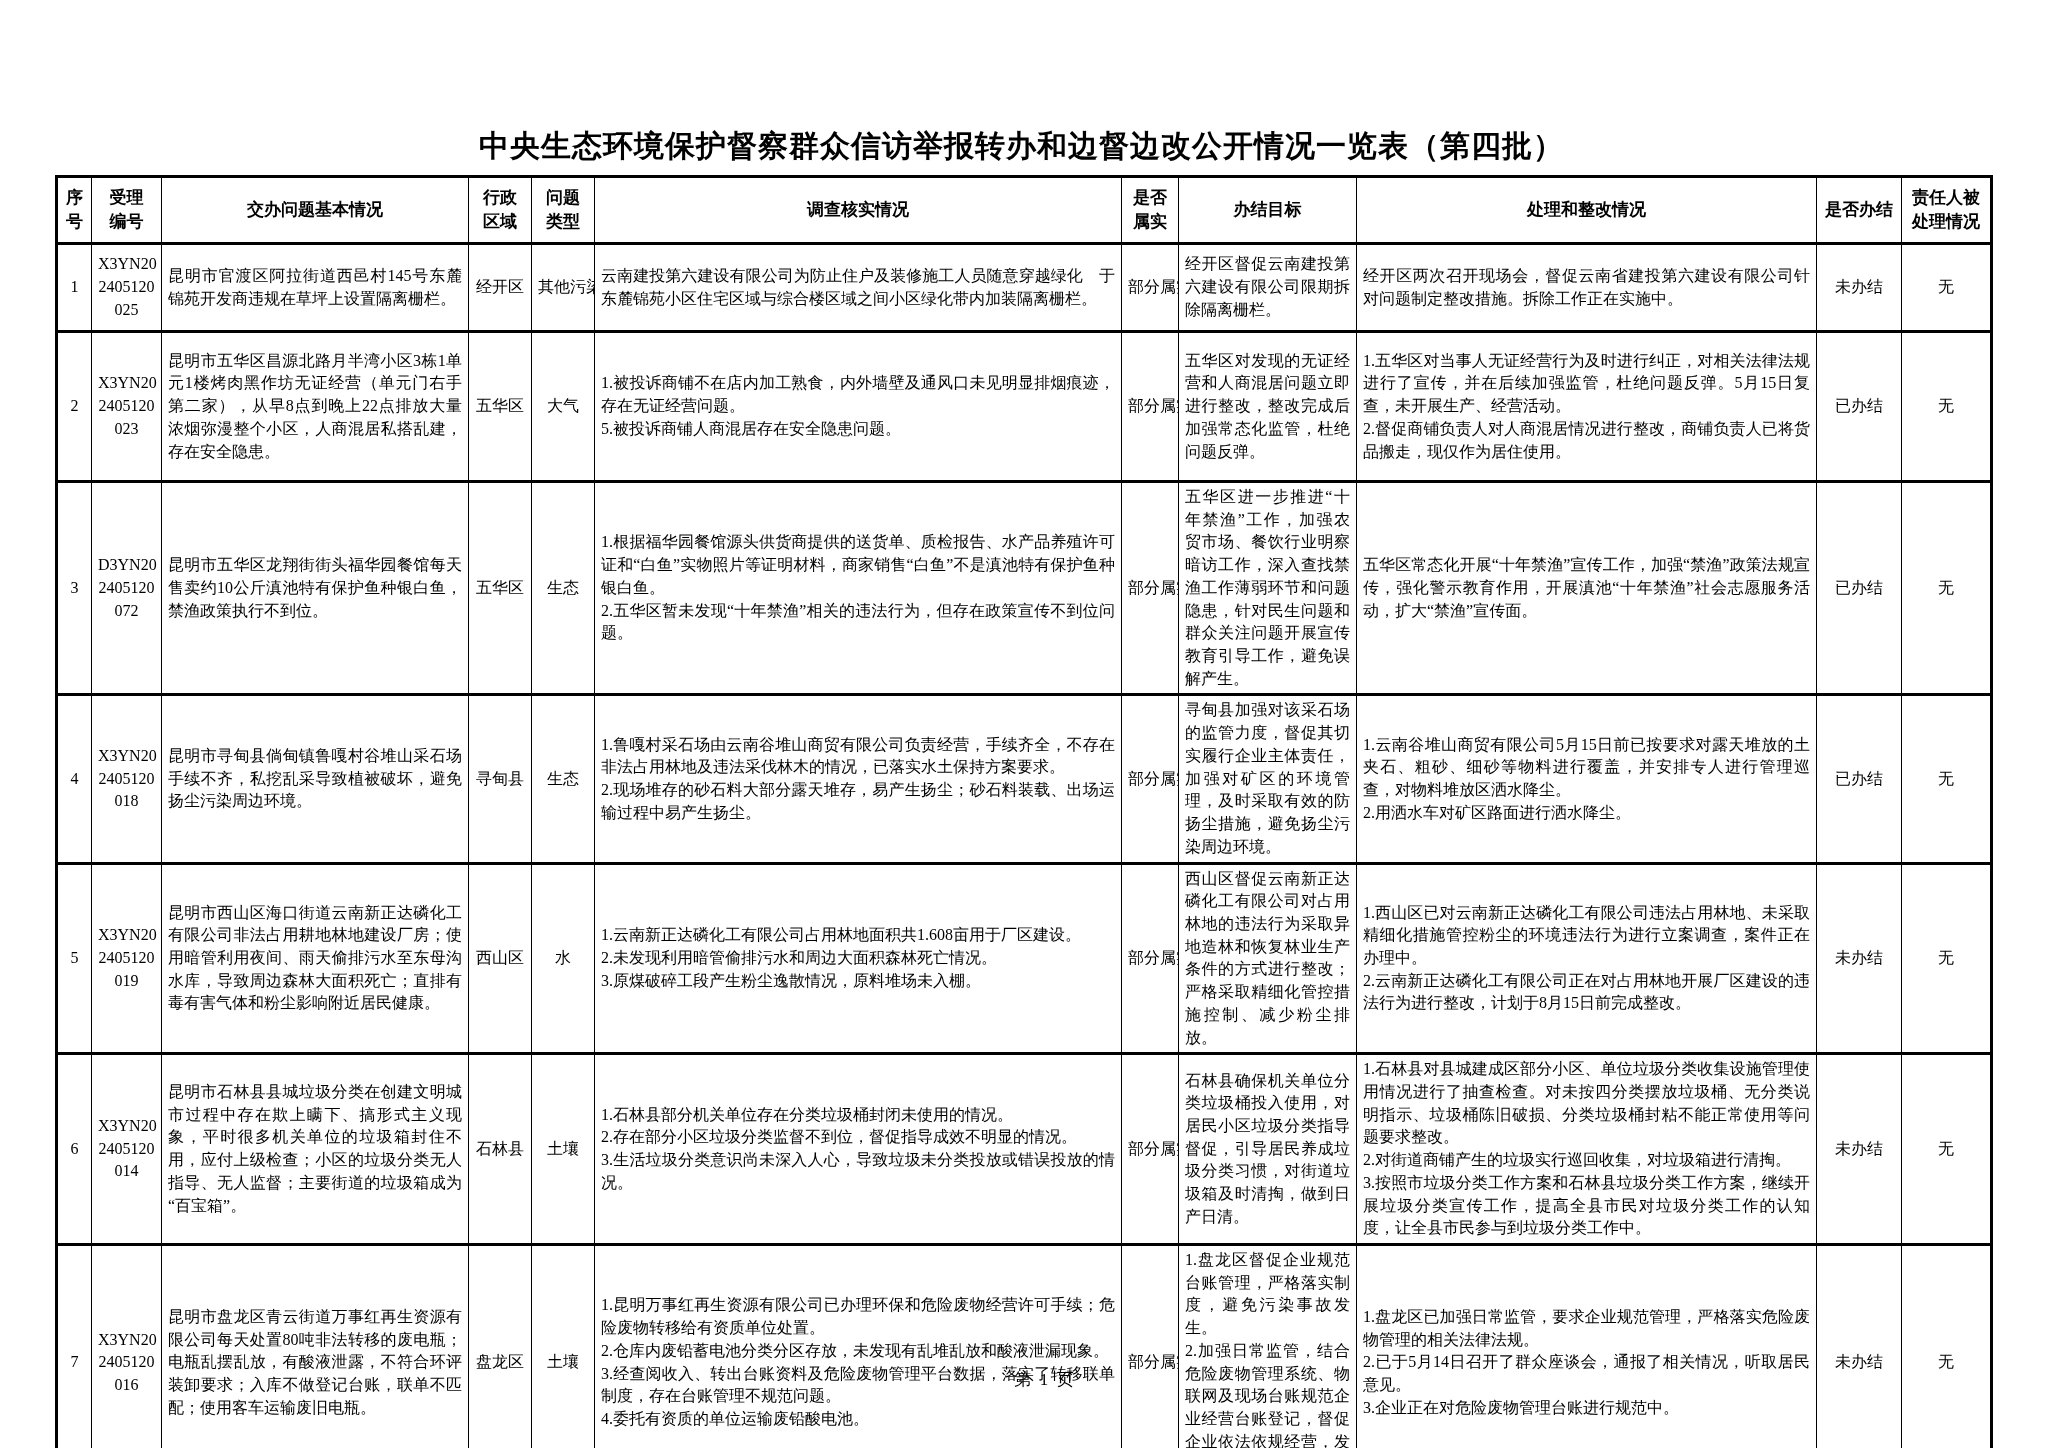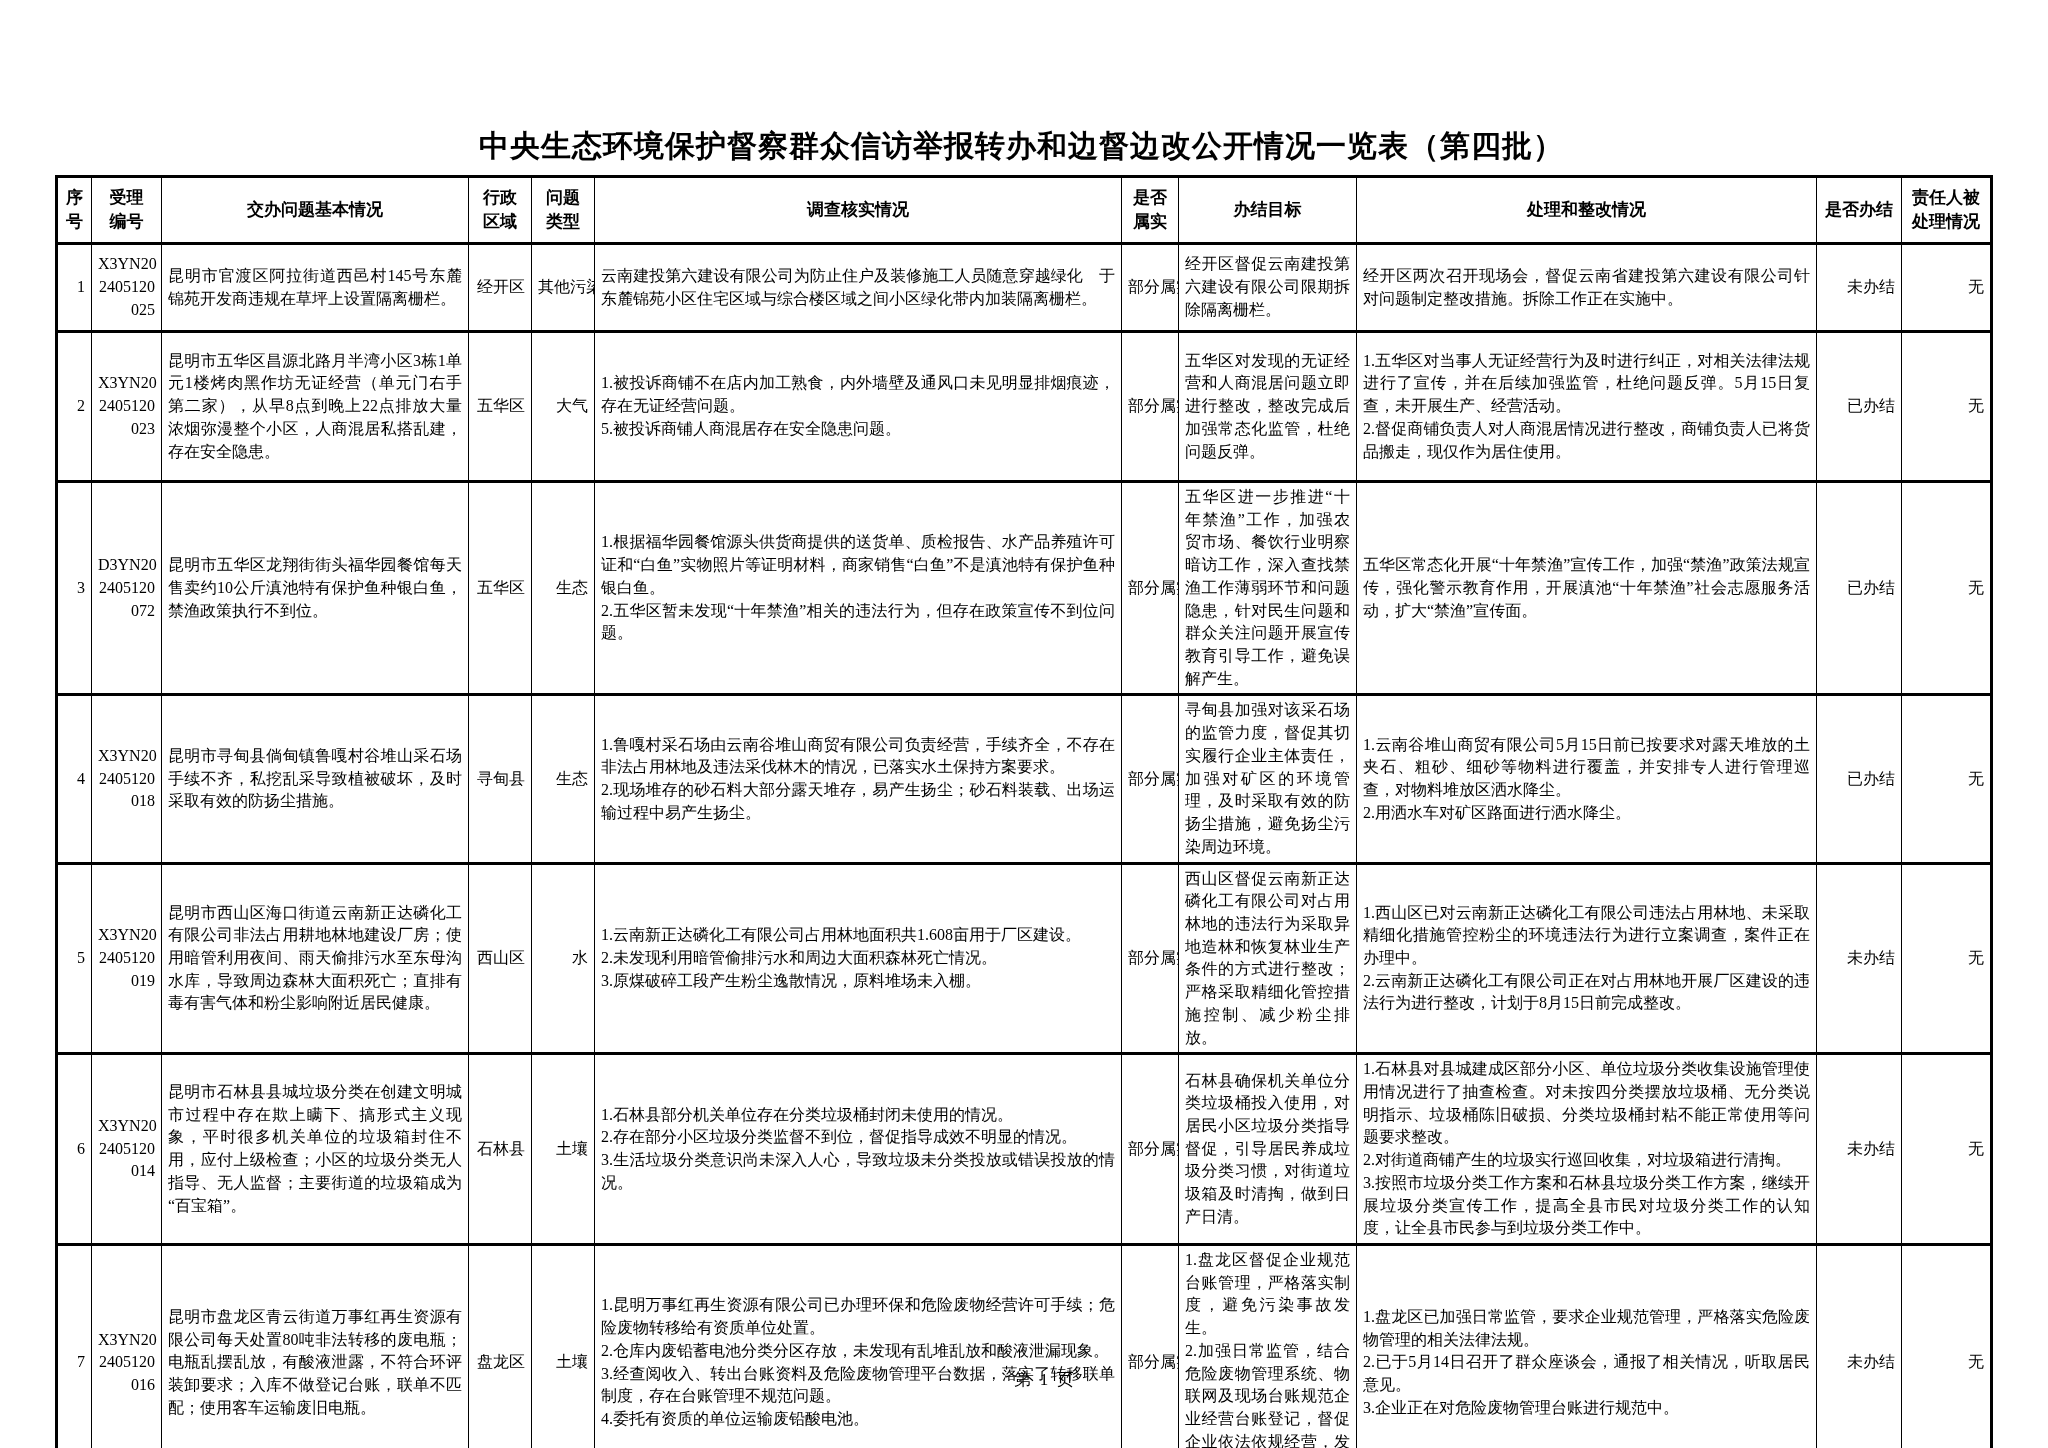--- a/index.html
+++ b/index.html
@@ -37,21 +37,21 @@
     overflow:hidden;
   }
   th{
     font-family:"Liberation Sans","DejaVu Sans",sans-serif;
     font-weight:bold;
     white-space:pre-line;
     text-align:center;
     font-size:17px;
   }
   td{white-space:pre-wrap;word-break:break-all;}
-  td.c-center{text-align:right;white-space:pre-line;word-break:keep-all;}
+  td.c-center{text-align:center;white-space:pre-line;word-break:keep-all;}
   td.c-just{text-align:justify;text-align-last:left;}
   .page-footer{
     position:absolute;
     left:0;right:0;
     top:1368px;
     text-align:center;
     font-size:17px;
     white-space:pre;
     padding-left:40px;
   }
@@ -143,21 +143,21 @@
     <td class="c-just">五华区进一步推进“十年禁渔”工作，加强农贸市场、餐饮行业明察暗访工作，深入查找禁渔工作薄弱环节和问题隐患，针对民生问题和群众关注问题开展宣传教育引导工作，避免误解产生。</td>
     <td class="c-just">五华区常态化开展“十年禁渔”宣传工作，加强“禁渔”政策法规宣传，强化警示教育作用，开展滇池“十年禁渔”社会志愿服务活动，扩大“禁渔”宣传面。</td>
     <td class="c-center">已办结</td>
     <td class="c-center">无</td>
   </tr>
         <tr style="height: 135px;">
     <td class="c-center">4</td>
     <td class="c-center">X3YN20
 2405120
 018</td>
-    <td class="c-just">昆明市寻甸县倘甸镇鲁嘎村谷堆山采石场手续不齐，私挖乱采导致植被破坏，及时采取有效的防扬尘措施。</td>
+    <td class="c-just">昆明市寻甸县倘甸镇鲁嘎村谷堆山采石场手续不齐，私挖乱采导致植被破坏，避免扬尘污染周边环境。</td>
     <td class="c-center">寻甸县</td>
     <td class="c-center">生态</td>
     <td class="c-just">1.鲁嘎村采石场由云南谷堆山商贸有限公司负责经营，手续齐全，不存在非法占用林地及违法采伐林木的情况，已落实水土保持方案要求。
 2.现场堆存的砂石料大部分露天堆存，易产生扬尘；砂石料装载、出场运输过程中易产生扬尘。</td>
     <td class="c-center">部分属实</td>
     <td class="c-just">寻甸县加强对该采石场的监管力度，督促其切实履行企业主体责任，加强对矿区的环境管理，及时采取有效的防扬尘措施，避免扬尘污染周边环境。</td>
     <td class="c-just">1.云南谷堆山商贸有限公司5月15日前已按要求对露天堆放的土夹石、粗砂、细砂等物料进行覆盖，并安排专人进行管理巡查，对物料堆放区洒水降尘。
 2.用洒水车对矿区路面进行洒水降尘。</td>
     <td class="c-center">已办结</td>
     <td class="c-center">无</td>

